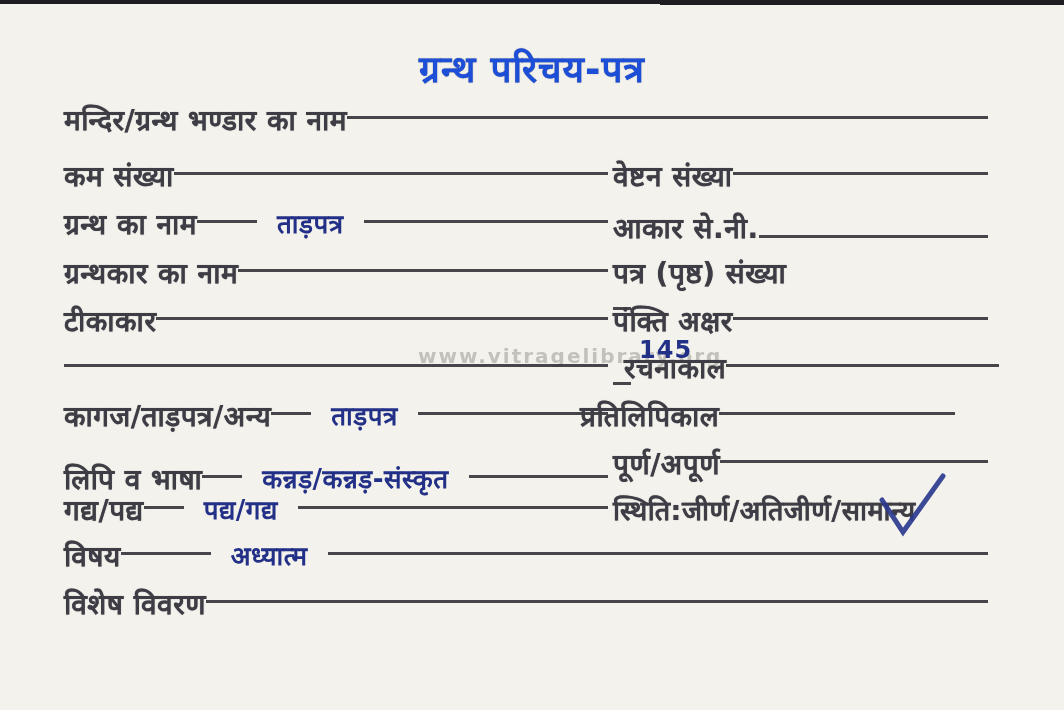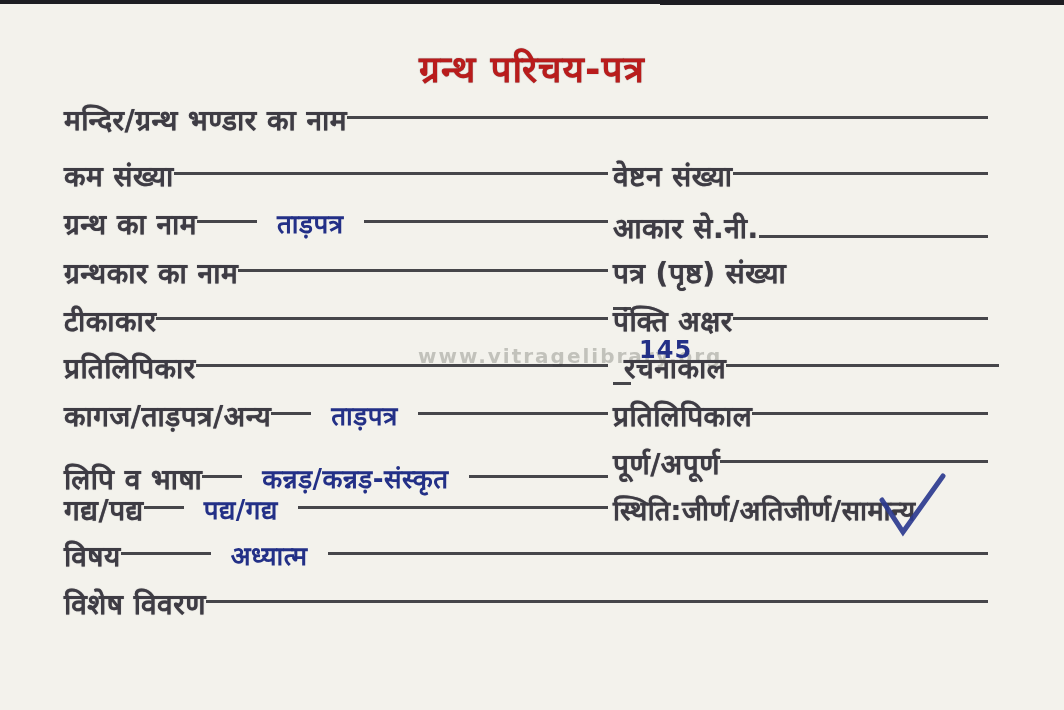--- a/index.html
+++ b/index.html
@@ -10,21 +10,21 @@
   }
   .scan-edge-top{
     position:absolute;top:0;left:0;width:1064px;height:4px;
     background:#1d1d22;
   }
   .scan-edge-top:after{
     content:"";position:absolute;left:660px;top:3px;width:404px;height:2px;background:#1d1d22;
   }
   .title{
     position:absolute;top:42px;left:0;width:100%;text-align:center;
-    font-size:37px;font-weight:bold;color:#b91c1c;letter-spacing:1px;
+    font-size:37px;font-weight:bold;color:#1d4ed8;letter-spacing:1px;
     text-shadow:0 0 1px rgba(47,46,54,.55);
   }
   .row{
     position:absolute;display:flex;align-items:flex-start;height:46px;
   }
   .lbl{
     font-size:28px;line-height:38px;font-weight:bold;color:#3e3c44;
     white-space:nowrap;letter-spacing:0.5px;
     text-shadow:0 0 0.8px rgba(62,60,68,.65);
   }
@@ -80,21 +80,20 @@
   <span class="lbl">ग्रन्थकार का नाम</span>
   <div class="ln"></div>
 </div>
 
 <div class="row" style="top:303px;left:64px;width:544px;">
   <span class="lbl">टीकाकार</span>
   <div class="ln"></div>
 </div>
 
 <div class="row" style="top:350px;left:64px;width:544px;">
-  <span class="lbl">प्रतिलिपिकार</span>
   <div class="ln"></div>
 </div>
 
 <div class="row" style="top:398px;left:64px;width:544px;">
   <span class="lbl">कागज/ताड़पत्र/अन्य</span>
   <div class="ln s40"></div>
   <span class="val">ताड़पत्र</span>
   <div class="ln"></div>
 </div>
 
@@ -144,21 +143,21 @@
 <div class="row" style="top:303px;left:613px;width:375px;">
   <span class="lbl">पंक्ति अक्षर</span>
   <div class="ln"></div>
 </div>
 
 <div class="row" style="top:350px;left:624px;width:375px;">
   <span class="lbl">रचनाकाल</span>
   <div class="ln"></div>
 </div>
 
-<div class="row" style="top:398px;left:613px;width:375px;">
+<div class="row" style="top:398px;left:580px;width:375px;">
   <span class="lbl">प्रतिलिपिकाल</span>
   <div class="ln"></div>
 </div>
 
 <div class="row" style="top:446px;left:613px;width:375px;">
   <span class="lbl">पूर्ण/अपूर्ण</span>
   <div class="ln"></div>
 </div>
 
 <div class="row" style="top:492px;left:613px;width:375px;">

